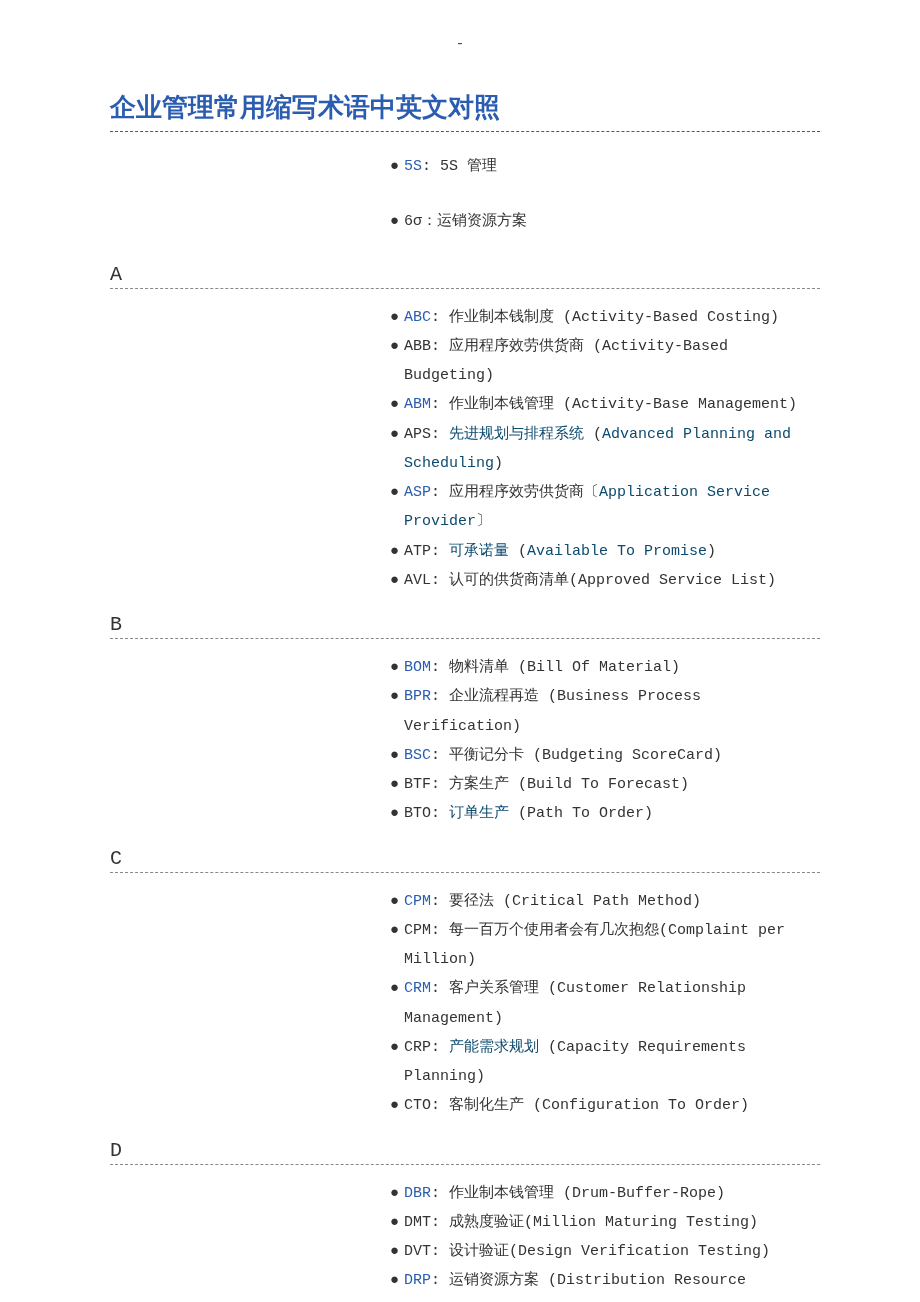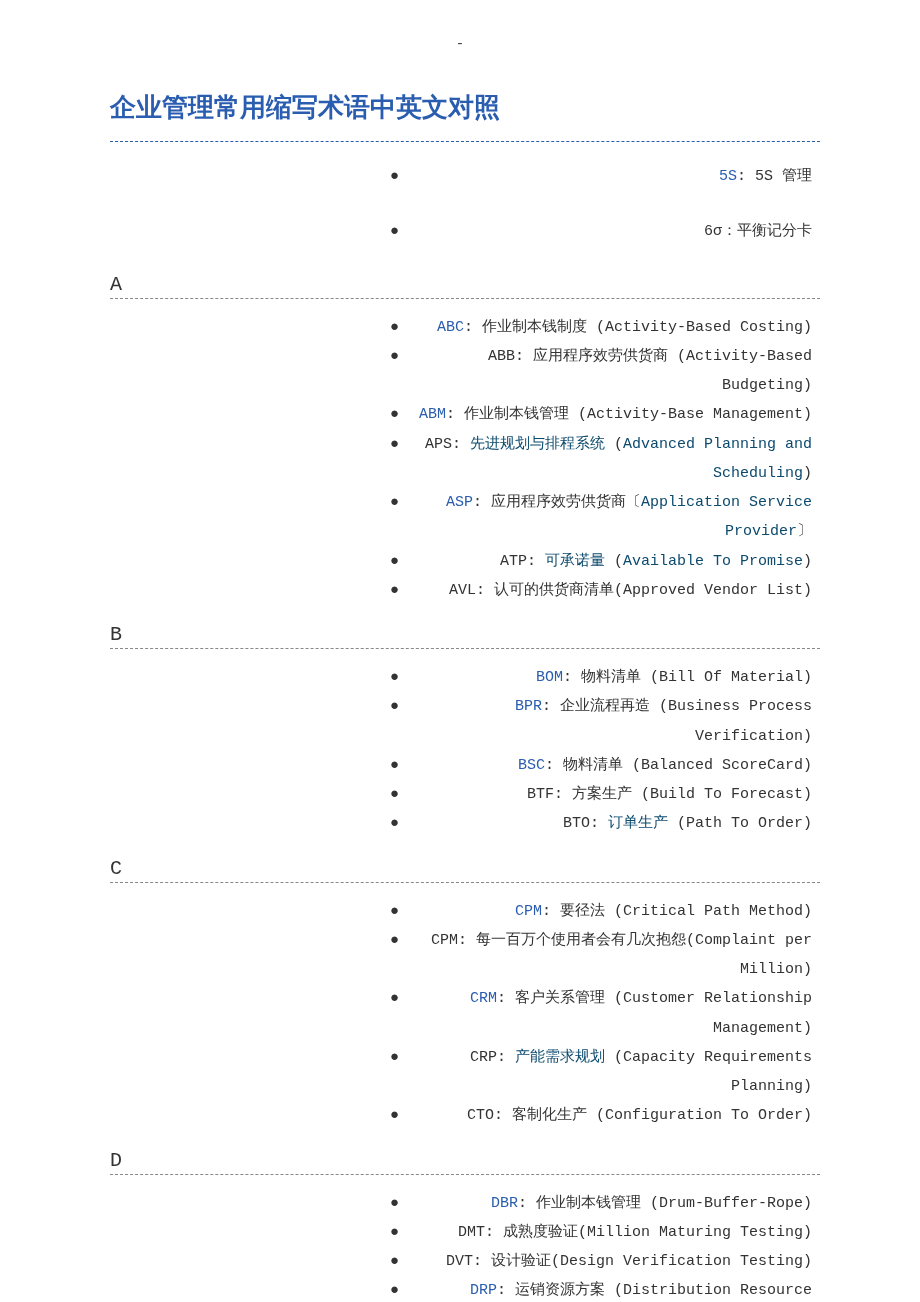--- a/index.html
+++ b/index.html
@@ -25,21 +25,21 @@
     text-align: center;
     font-family: "Courier New", monospace;
     color: #444;
     font-size: 14px;
   }
   h1.title {
     font-family: "SimSun", "STSong", serif;
     color: #2a5db0;
     font-size: 26px;
     font-weight: 600;
-    margin: 50px 0 16px 0;
+    margin: 50px 0 6px 0;
   }
   .rule-under-title {
     border: none;
     border-top: 1px dashed #2a5db0;
     margin: 0 0 20px 0;
   }
   h2.section {
     font-family: "Courier New", "SimSun", monospace;
     color: #333;
     font-size: 20px;
@@ -64,21 +64,20 @@
     font-size: 15px;
   }
   .bullet {
     flex: 0 0 auto;
     width: 14px;
     color: #333;
   }
   .item-body {
     flex: 1 1 auto;
     word-break: break-word;
-    text-align: right;
   }
   .abbr-link { color: #2a5db0; }
   .abbr-plain { color: #333; margin-top: 28px; }
   .txt-link { color: #0c4a6e; }
 </style>
 </head>
 <body>
 
 <div class="page">
   <div class="top-dash">-</div>
@@ -86,21 +85,21 @@
   <h1 class="title">企业管理常用缩写术语中英文对照</h1>
   <hr class="rule-under-title">
 
   <div class="content-col intro-list" id="intro-host">
       <div class="item">
         <span class="bullet">●</span>
         <span class="item-body"><span class="abbr-link">5S</span><span>: </span><span> 5S 管理</span></span>
       </div>
       <div class="item">
         <span class="bullet">●</span>
-        <span class="item-body"><span class="abbr-plain">6σ</span><span>：</span><span>平衡记分卡</span></span>
+        <span class="item-body"><span class="abbr-plain">6σ</span><span>：</span><span>运销资源方案</span></span>
       </div>
     </div>
 
   <div id="sections-host">
       <h2 class="section">A</h2>
       <hr class="rule-under-section">
       <div class="content-col">
         <div class="item">
           <span class="bullet">●</span>
           <span class="item-body"><span class="abbr-link">ABC</span><span>: </span><span>作业制本钱制度 (Activity-Based Costing)</span></span>
@@ -120,37 +119,37 @@
         <div class="item">
           <span class="bullet">●</span>
           <span class="item-body"><span class="abbr-link">ASP</span><span>: </span><span>应用程序效劳供货商〔</span><span class="txt-link">Application Service Provider</span><span>〕</span></span>
         </div>
         <div class="item">
           <span class="bullet">●</span>
           <span class="item-body"><span class="abbr-plain">ATP</span><span>: </span><span class="txt-link">可承诺量</span><span> (</span><span class="txt-link">Available To Promise</span><span>)</span></span>
         </div>
         <div class="item">
           <span class="bullet">●</span>
-          <span class="item-body"><span class="abbr-plain">AVL</span><span>: </span><span>认可的供货商清单(Approved Vendor List)</span></span>
+          <span class="item-body"><span class="abbr-plain">AVL</span><span>: </span><span>认可的供货商清单(Approved Service List)</span></span>
         </div>
       </div>
       <h2 class="section">B</h2>
       <hr class="rule-under-section">
       <div class="content-col">
         <div class="item">
           <span class="bullet">●</span>
           <span class="item-body"><span class="abbr-link">BOM</span><span>:  </span><span>物料清单 (Bill Of Material)</span></span>
         </div>
         <div class="item">
           <span class="bullet">●</span>
           <span class="item-body"><span class="abbr-link">BPR</span><span>:  </span><span>企业流程再造 (Business Process Verification)</span></span>
         </div>
         <div class="item">
           <span class="bullet">●</span>
-          <span class="item-body"><span class="abbr-link">BSC</span><span>:  </span><span>物料清单 (Balanced ScoreCard)</span></span>
+          <span class="item-body"><span class="abbr-link">BSC</span><span>:  </span><span>平衡记分卡 (Budgeting ScoreCard)</span></span>
         </div>
         <div class="item">
           <span class="bullet">●</span>
           <span class="item-body"><span class="abbr-plain">BTF</span><span>:  </span><span>方案生产 (Build To Forecast)</span></span>
         </div>
         <div class="item">
           <span class="bullet">●</span>
           <span class="item-body"><span class="abbr-plain">BTO</span><span>:  </span><span class="txt-link">订单生产</span><span> (Path To Order)</span></span>
         </div>
       </div>

